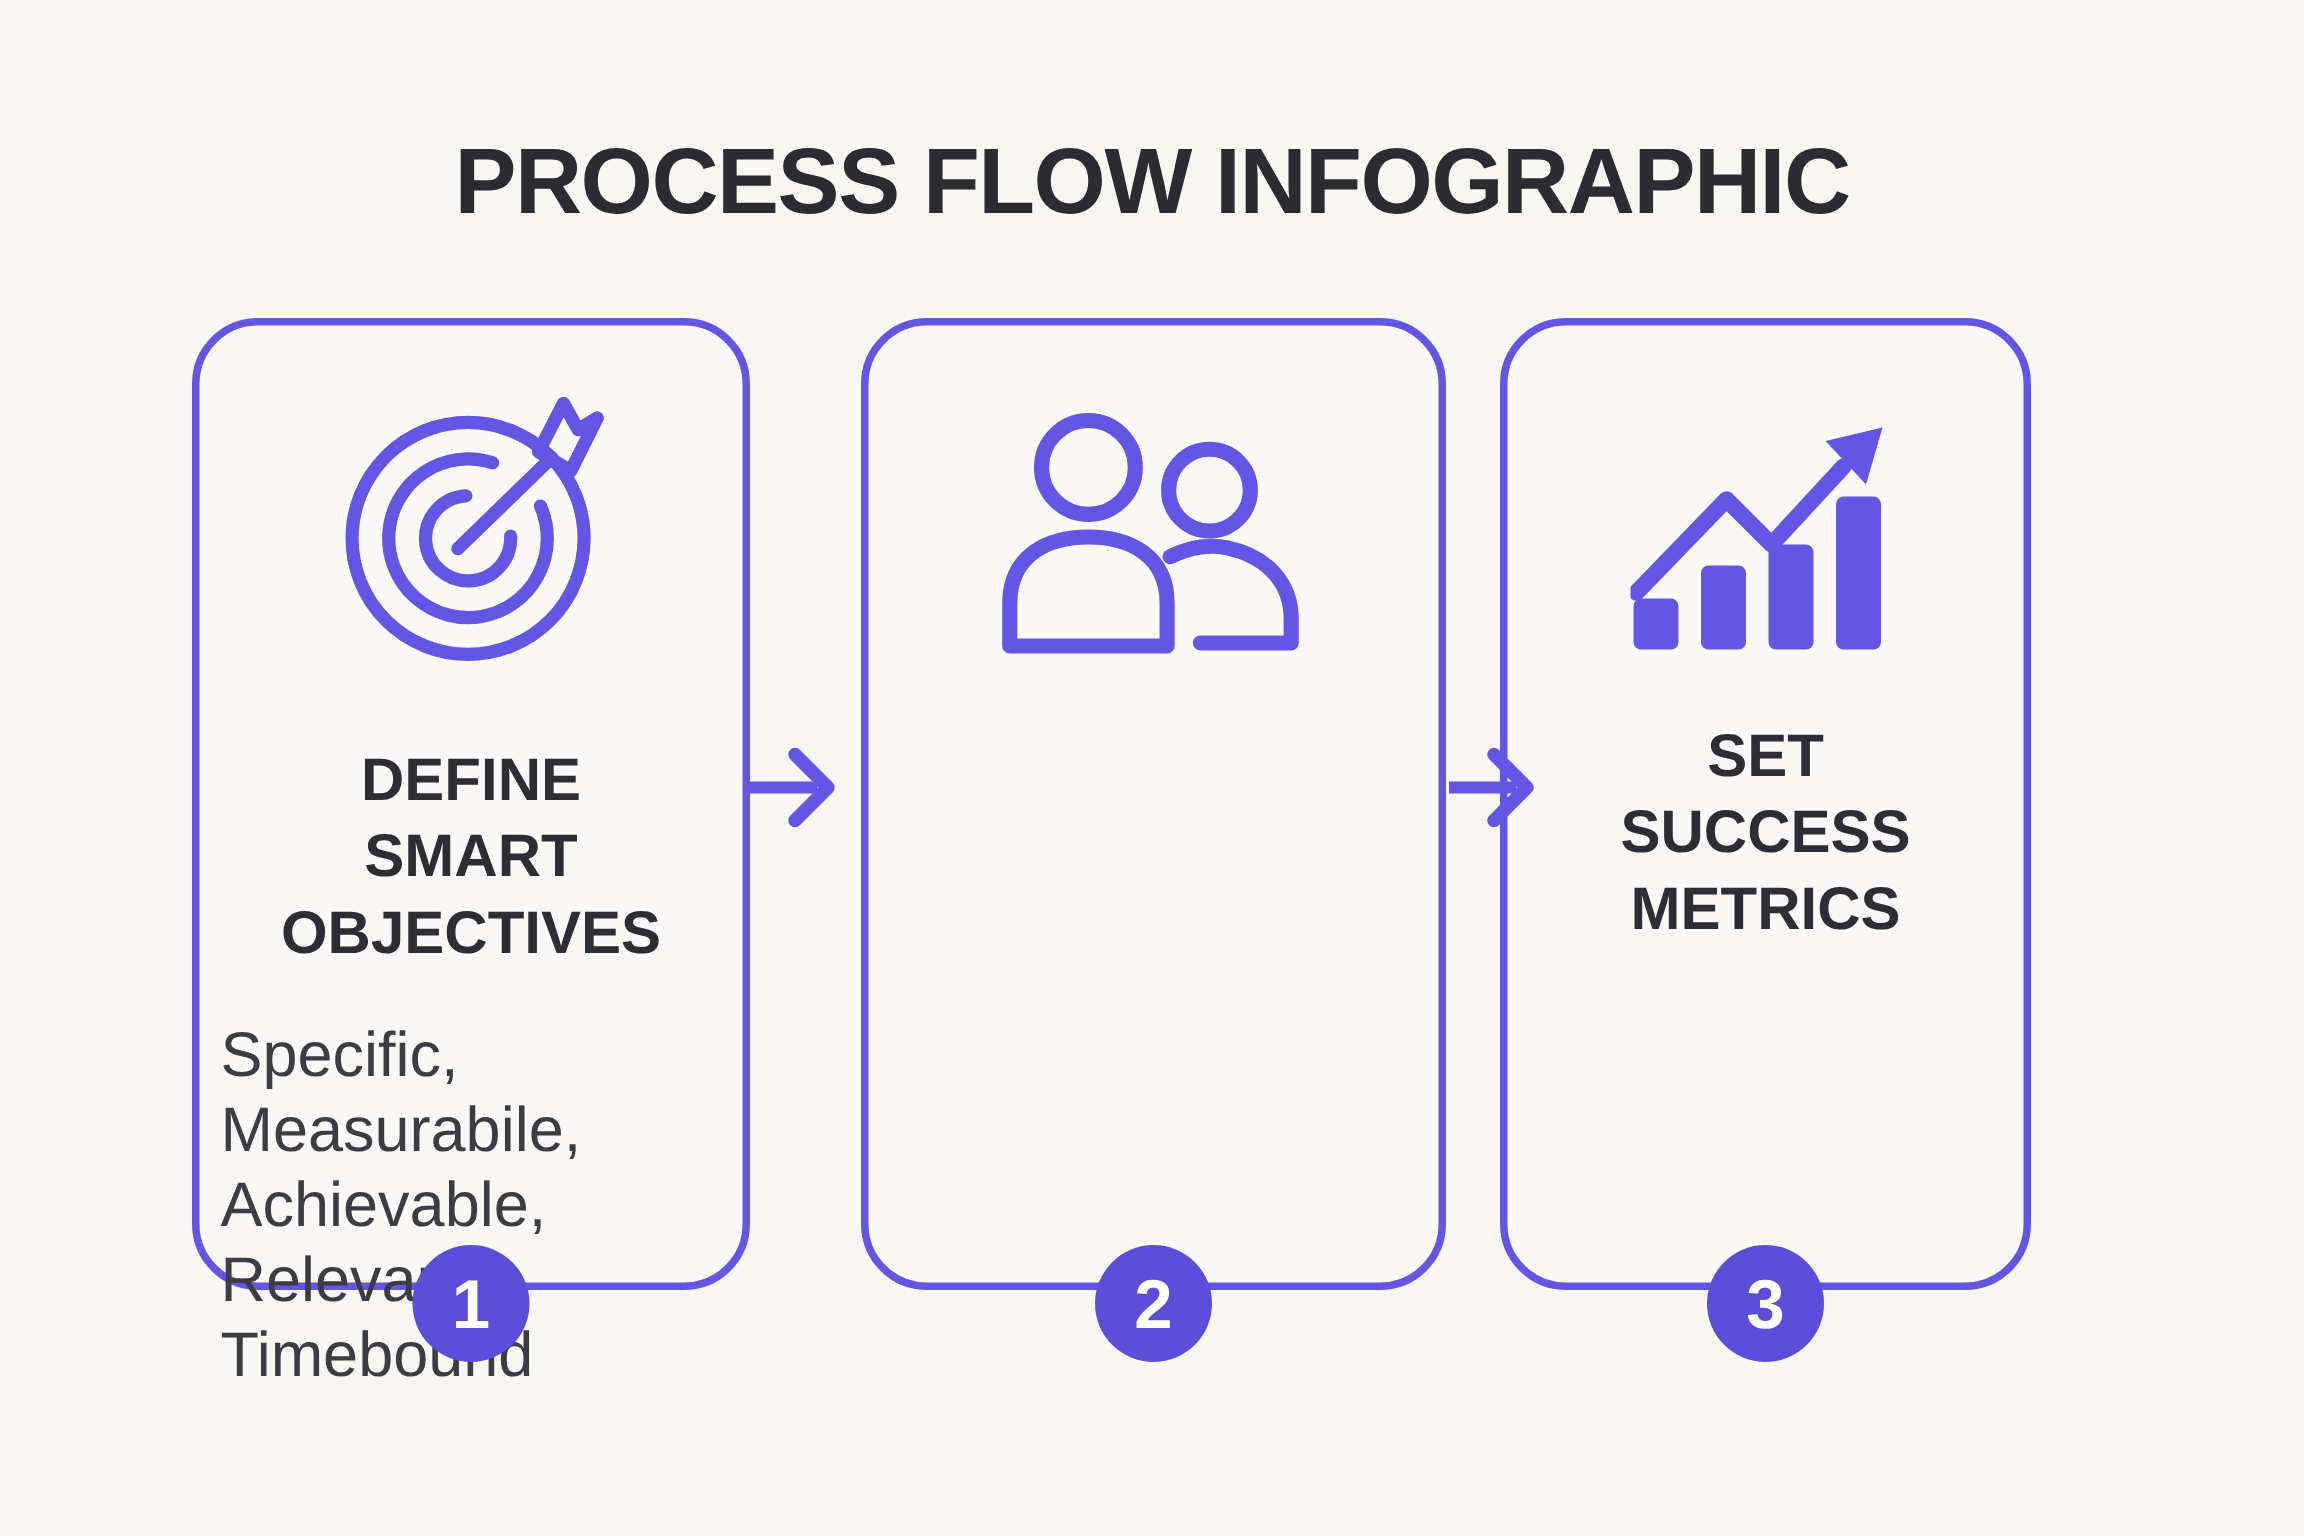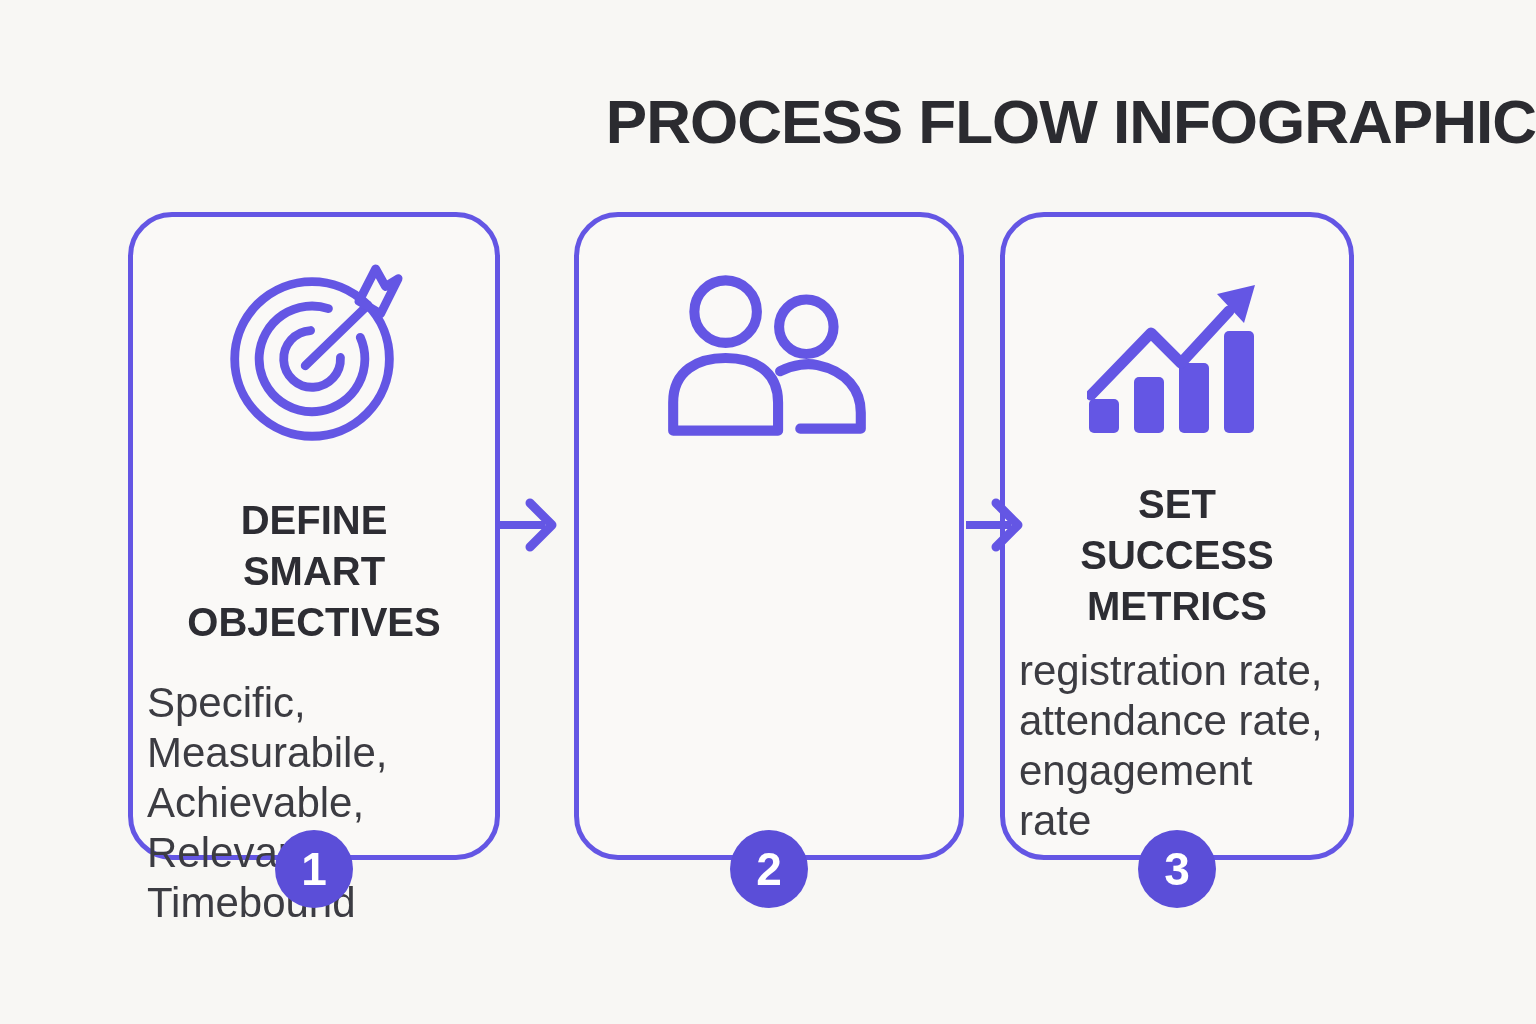--- a/index.html
+++ b/index.html
@@ -15,21 +15,21 @@
   html,body{width:1536px;height:1024px;}
   body{
     background:var(--bg);
     font-family:"Liberation Sans", sans-serif;
     position:relative;
     overflow:hidden;
   }
   .page-title{
     position:absolute;
     top:86px;left:0;width:1536px;
-    text-align:right;
+    text-align:center;
     font-size:62px;
     font-weight:700;
     letter-spacing:-1px;
     color:var(--title-text);
   }
   .card{
     position:absolute;
     top:212px;
     height:648px;
     background:var(--card-bg);
@@ -137,23 +137,20 @@
       <rect class="fill" x="47" y="102" width="30" height="56" rx="5"></rect>
       <rect class="fill" x="92" y="88" width="30" height="70" rx="5"></rect>
       <rect class="fill" x="137" y="56" width="30" height="102" rx="5"></rect>
       <polyline class="stroke" points="4,120 64,58 94,88 142,36" stroke-width="11" stroke-linecap="round" stroke-linejoin="round"></polyline>
       <polygon class="fill" points="168,10 157,48 130,19"></polygon>
     </svg>
   </div>
   <h2 class="card-heading">SET
 SUCCESS
 METRICS</h2>
-  <p class="card-body">registration rate,
-attendance rate,
-engagement rate</p>
   <div class="step-badge">3</div>
 </section>
 
 <svg class="flow-arrow flow-arrow-1" viewBox="0 0 70 62">
   <line class="stroke" x1="1" y1="31" x2="46" y2="31" stroke-width="8"></line>
   <polyline class="stroke" points="31,9 53,31 31,53" stroke-width="9" stroke-linecap="round" stroke-linejoin="round"></polyline>
 </svg>
 <svg class="flow-arrow flow-arrow-2" viewBox="0 0 70 62">
   <line class="stroke" x1="1" y1="31" x2="46" y2="31" stroke-width="8"></line>
   <polyline class="stroke" points="31,9 53,31 31,53" stroke-width="9" stroke-linecap="round" stroke-linejoin="round"></polyline>

